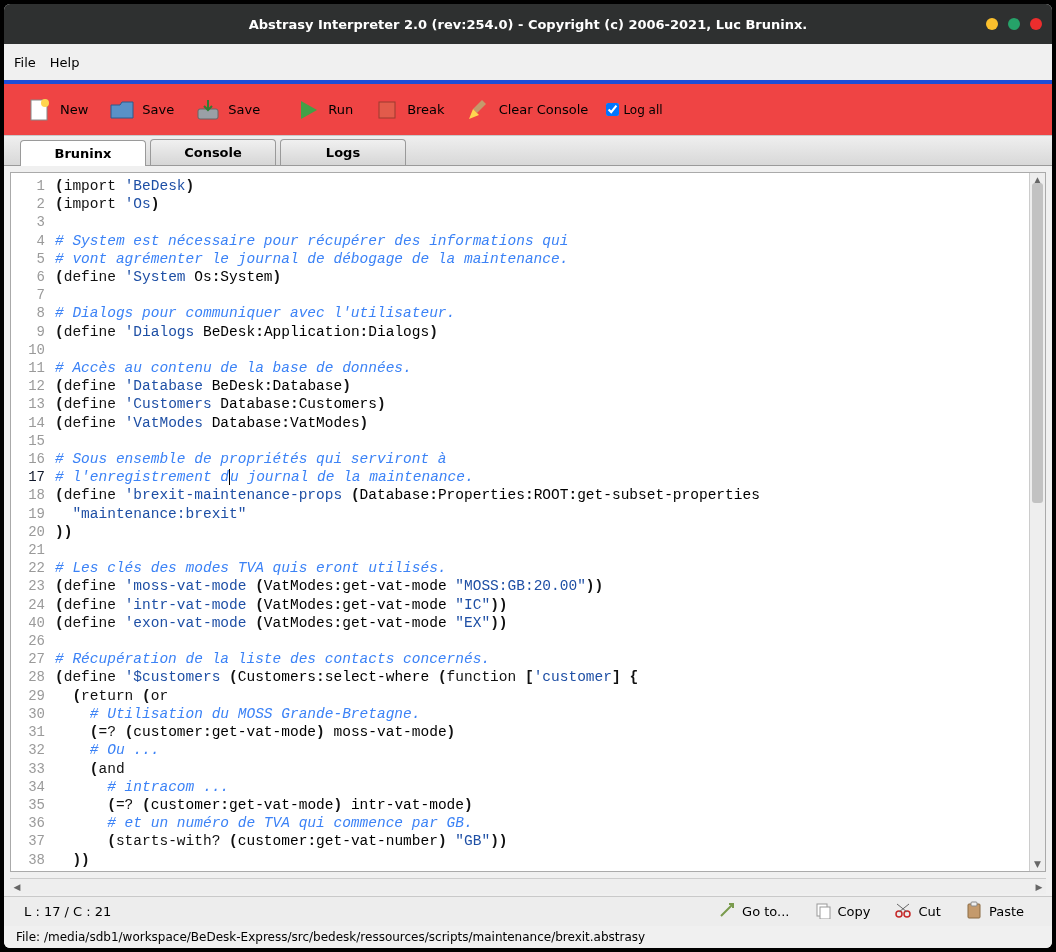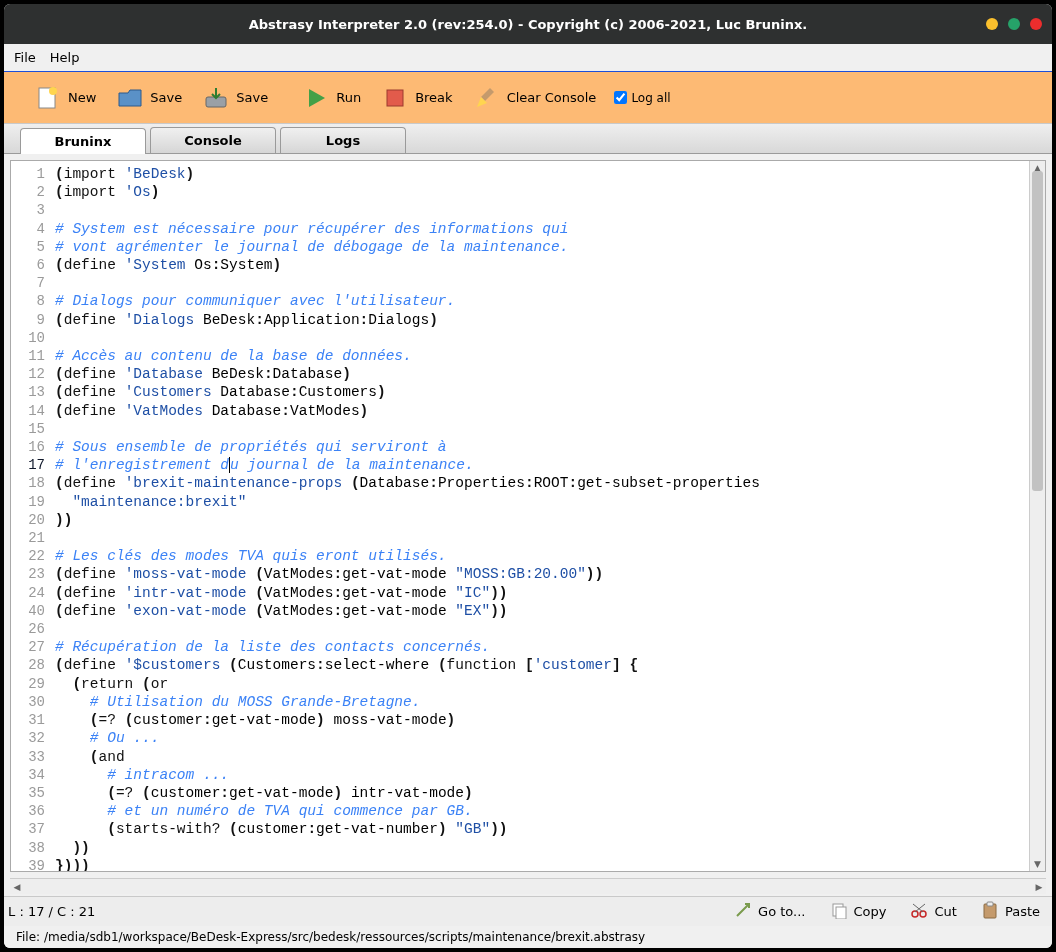--- a/index.html
+++ b/index.html
@@ -4,42 +4,42 @@
 <style>
 * { margin: 0; padding: 0; box-sizing: border-box; }
 body { font-family: "DejaVu Sans", "Helvetica Neue", Arial, sans-serif; font-size: 13px; background: #000; width: 1056px; height: 952px; overflow: hidden; }
 .window { background: #f0f0f0; width: 1048px; height: 944px; margin: 4px; border-radius: 6px; overflow: hidden; display: flex; flex-direction: column; }
 .titlebar { background: #2e3030; color: #fff; height: 40px; display: flex; align-items: center; justify-content: center; position: relative; font-size: 13px; font-weight: bold; }
 .titlebar-dots { position: absolute; right: 10px; display: flex; gap: 10px; }
 .dot { width: 12px; height: 12px; border-radius: 50%; }
 .dot-y { background: #fbc02d; }
 .dot-g { background: #26a269; }
 .dot-r { background: #ec2d2d; }
-.menubar { background: #f0f0f0; height: 28px; display: flex; align-items: center; padding: 0 10px; gap: 14px; border-bottom: 1px solid #1d4ed8; }
+.menubar { background: #f0f0f0; height: 40px; display: flex; align-items: center; padding: 0 10px; gap: 14px; border-bottom: 4px solid #1d4ed8; }
 .menubar span { cursor: pointer; }
-.toolbar { background: #fdba74; height: 52px; display: flex; align-items: center; padding: 0 22px; gap: 4px; border-bottom: 1px solid #c9c9c9; }
+.toolbar { background: #ef4444; height: 52px; display: flex; align-items: center; padding: 0 14px; gap: 4px; border-bottom: 1px solid #c9c9c9; }
 .tb-btn { display: flex; align-items: center; gap: 6px; padding: 4px 8px; border-radius: 3px; cursor: pointer; }
 .tb-icon { width: 28px; height: 28px; display: flex; align-items: center; justify-content: center; }
 .logall { display: flex; align-items: center; gap: 4px; margin-left: 6px; font-size: 12px; }
 .tabs { display: flex; align-items: flex-end; padding: 0 16px; height: 30px; background: linear-gradient(#efefef,#d8d8d8); border-bottom: 1px solid #9a9a9a; gap: 4px; }
 .tab { width: 126px; height: 26px; background: linear-gradient(#f0f0f0,#d6d6d6); border: 1px solid #9a9a9a; border-bottom: none; border-radius: 4px 4px 0 0; display: flex; align-items: center; justify-content: center; font-weight: bold; cursor: pointer; position: relative; }
 .tab.active { background: #fff; top: 1px; font-weight: bold; }
 .editor-area { flex: 1; background: #fff; display: flex; overflow: hidden; position: relative; border: 1px solid #aaa; margin: 6px; }
 .gutter { width: 40px; background: #fff; color: #9a9a9a; font-family: "Courier New", monospace; font-size: 14px; text-align: right; padding: 4px 6px 0 0; line-height: 18.2px; user-select: none; }
 .code { flex: 1; font-family: "Courier New", monospace; font-size: 14.5px; line-height: 18.2px; padding: 4px 0 0 4px; white-space: pre; overflow: hidden; position: relative; }
 .vscroll { width: 16px; background: #eee; border-left: 1px solid #ccc; position: relative; }
 .vscroll .thumb { position: absolute; top: 10px; left: 2px; right: 2px; height: 320px; background: #c2c2c2; border-radius: 3px; }
 .vscroll .up, .vscroll .down { position: absolute; left: 0; right: 0; height: 14px; display: flex; align-items: center; justify-content: center; color: #666; font-size: 9px; }
 .vscroll .up { top: 0; }
 .vscroll .down { bottom: 0; }
 .hscroll-bar { height: 16px; background: #eee; border-top: 1px solid #ccc; margin: 0 6px 2px 6px; position: relative; }
 .hscroll-bar .left, .hscroll-bar .right { position: absolute; top: 0; bottom: 0; width: 14px; display: flex; align-items: center; justify-content: center; color: #666; font-size: 9px; }
 .hscroll-bar .left { left: 0; }
 .hscroll-bar .right { right: 0; }
-.statusbar { height: 30px; background: #ededed; border-top: 1px solid #c9c9c9; display: flex; align-items: center; padding: 0 4px; gap: 8px; }
+.statusbar { height: 30px; background: #ededed; border-top: 1px solid #c9c9c9; display: flex; align-items: center; padding: 0 20px; gap: 8px; }
 .statusbar .pos { width: 140px; }
 .statusbar .spacer { flex: 1; }
 .sb-btn { display: flex; align-items: center; gap: 6px; padding: 2px 8px; cursor: pointer; }
 .filepath { height: 22px; background: #f0f0f0; padding: 2px 12px; font-size: 12px; display: flex; align-items: center; }
 
 .p { color: #111; font-weight: bold; } 
 .kw { color: #111; font-weight: normal; }
 .sym { color: #1e4fa5; }
 .str { color: #1e4fa5; }
 .cm { color: #3b82f6; font-style: italic; }

